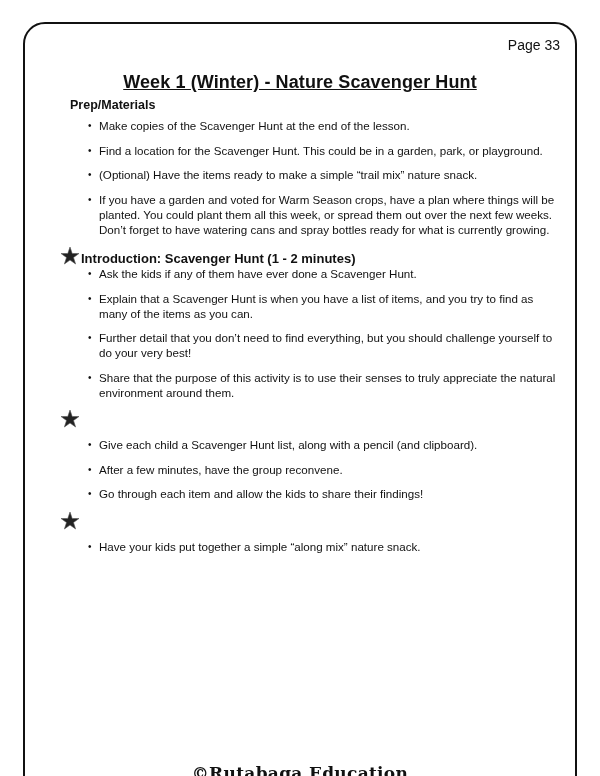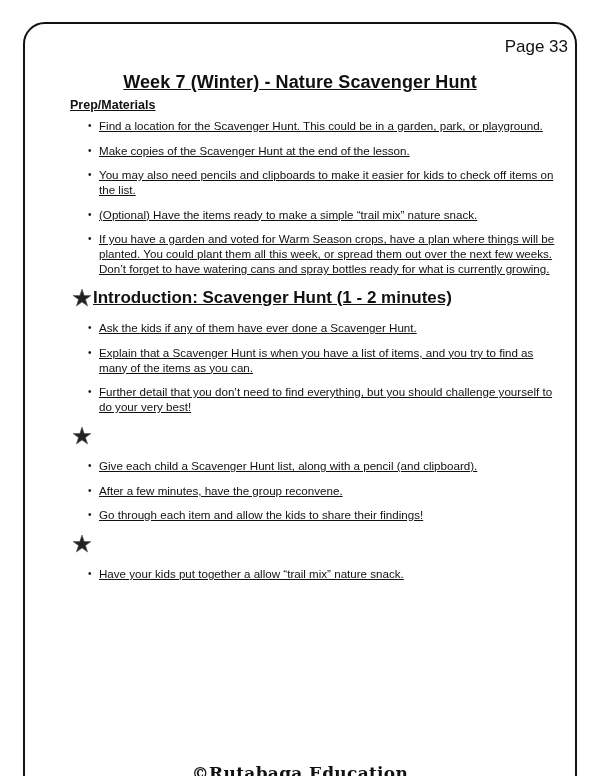--- a/index.html
+++ b/index.html
@@ -1,64 +1,64 @@
 <!DOCTYPE html>
 <html><head>
 <meta charset="utf-8">
 <style>
   html, body { margin:0; padding:0; background:#fff; }
   body { width:600px; height:776px; position:relative; overflow:hidden;
          font-family:"Liberation Sans", sans-serif; color:#111; }
   .frame { position:absolute; left:23px; top:22px; width:554px; height:800px;
            border:2.5px solid #111; border-radius:22px; box-sizing:border-box; }
-  .page-num { position:absolute; right:32px; top:37px; font-size:17px; }
+  .page-num { position:absolute; right:40px; top:37px; font-size:14px; }
   .title { position:absolute; left:0; right:0; top:72px; text-align:center;
            font-weight:bold; font-size:18px; text-decoration:underline; letter-spacing:0.1px; }
-  .content { position:absolute; left:70px; right:36px; top:98px;text-decoration:underline; }
+  .content { position:absolute; left:70px; right:36px; top:98px; }
   .h-plain { font-weight:bold; font-size:12.5px; margin:0 0 6px 0; }
-  .h-star { font-weight:bold; font-size:17px; margin:12px; display:flex; align-items:flex-end; }
+  .h-star { font-weight:bold; font-size:13px; margin:0; display:flex; align-items:flex-end; }
   .star { width:20px; height:20px; margin-left:-2px; margin-right:1px; }
   ul { list-style:none; margin:0; padding:0 0 0 20px; }
   li { position:relative; font-size:11.6px; line-height:15px; margin:0 0 9.5px 0; padding-left:9px; }
   li::before { content:"•"; position:absolute; left:-2px; top:0; font-size:10px; }
   .sec { margin-top:0px; }
   .footer { position:absolute; left:0; right:0; top:763px; text-align:center;
             font-family:"DejaVu Serif", serif; font-weight:bold; font-size:17px; letter-spacing:0.3px; }
 </style>
 </head>
 <body>
 
 <div class="frame"></div>
 <div class="page-num">Page 33</div>
-<div class="title">Week 7 (Winter) - Nature Scavenger Hunt</div>
+<div class="title">Week 1 (Winter) - Nature Scavenger Hunt</div>
 
 <div class="content">
 
   <div class="sec">
     <div class="h-plain">Prep/Materials</div>
     <ul>
+      <li>Make copies of the Scavenger Hunt at the end of the lesson.</li>
       <li>Find a location for the Scavenger Hunt.  This could be in a garden, park, or playground.</li>
-      <li>Make copies of the Scavenger Hunt at the end of the lesson.</li>
-      <li>You may also need pencils and clipboards to make it easier for kids to check off items on the list.</li>
       <li>(Optional) Have the items ready to make a simple “trail mix” nature snack.</li>
       <li>If you have a garden and voted for Warm Season crops, have a plan where things will be planted.  You could plant them all this week, or spread them out over the next few weeks. Don’t forget to have watering cans and spray bottles ready for what is currently growing.</li>
     </ul>
   </div>
 
   <div class="sec" style="margin-left:-8px;margin-top:8px">
     <div class="h-star">
       <svg class="star" viewBox="0 0 20 20">
         <polygon points="10,1 12.2,7.5 19,7.5 13.5,11.5 15.6,18 10,14 4.4,18 6.5,11.5 1,7.5 7.8,7.5" fill="#222" stroke="#555" stroke-width="0.6"></polygon>
       </svg>
       <span>Introduction: Scavenger Hunt (1  - 2 minutes)</span>
     </div>
     <ul style="margin-left:8px">
       <li>Ask the kids if any of them have ever done a Scavenger Hunt.</li>
       <li>Explain that a Scavenger Hunt is when you have a list of items, and you try to find as many of the items as you can.</li>
       <li>Further detail that you don’t need to find everything, but you should challenge yourself to do your very best!</li>
+      <li>Share that the purpose of this activity is to use their senses to truly appreciate the natural environment around them.</li>
     </ul>
   </div>
 
   <div class="sec" style="margin-left:-8px;margin-top:8px">
     <div class="h-star">
       <svg class="star" viewBox="0 0 20 20">
         <polygon points="10,1 12.2,7.5 19,7.5 13.5,11.5 15.6,18 10,14 4.4,18 6.5,11.5 1,7.5 7.8,7.5" fill="#222" stroke="#555" stroke-width="0.6"></polygon>
       </svg>
     </div>
     <ul style="margin-top:8px;margin-left:8px">
@@ -68,18 +68,18 @@
     </ul>
   </div>
 
   <div class="sec" style="margin-left:-8px;margin-top:8px">
     <div class="h-star">
       <svg class="star" viewBox="0 0 20 20">
         <polygon points="10,1 12.2,7.5 19,7.5 13.5,11.5 15.6,18 10,14 4.4,18 6.5,11.5 1,7.5 7.8,7.5" fill="#222" stroke="#555" stroke-width="0.6"></polygon>
       </svg>
     </div>
     <ul style="margin-top:8px;margin-left:8px">
-      <li>Have your kids put together a allow “trail mix” nature snack.</li>
+      <li>Have your kids put together a simple “along mix” nature snack.</li>
     </ul>
   </div>
 </div>
 
 <div class="footer">©Rutabaga Education</div>
 
 </body></html>

